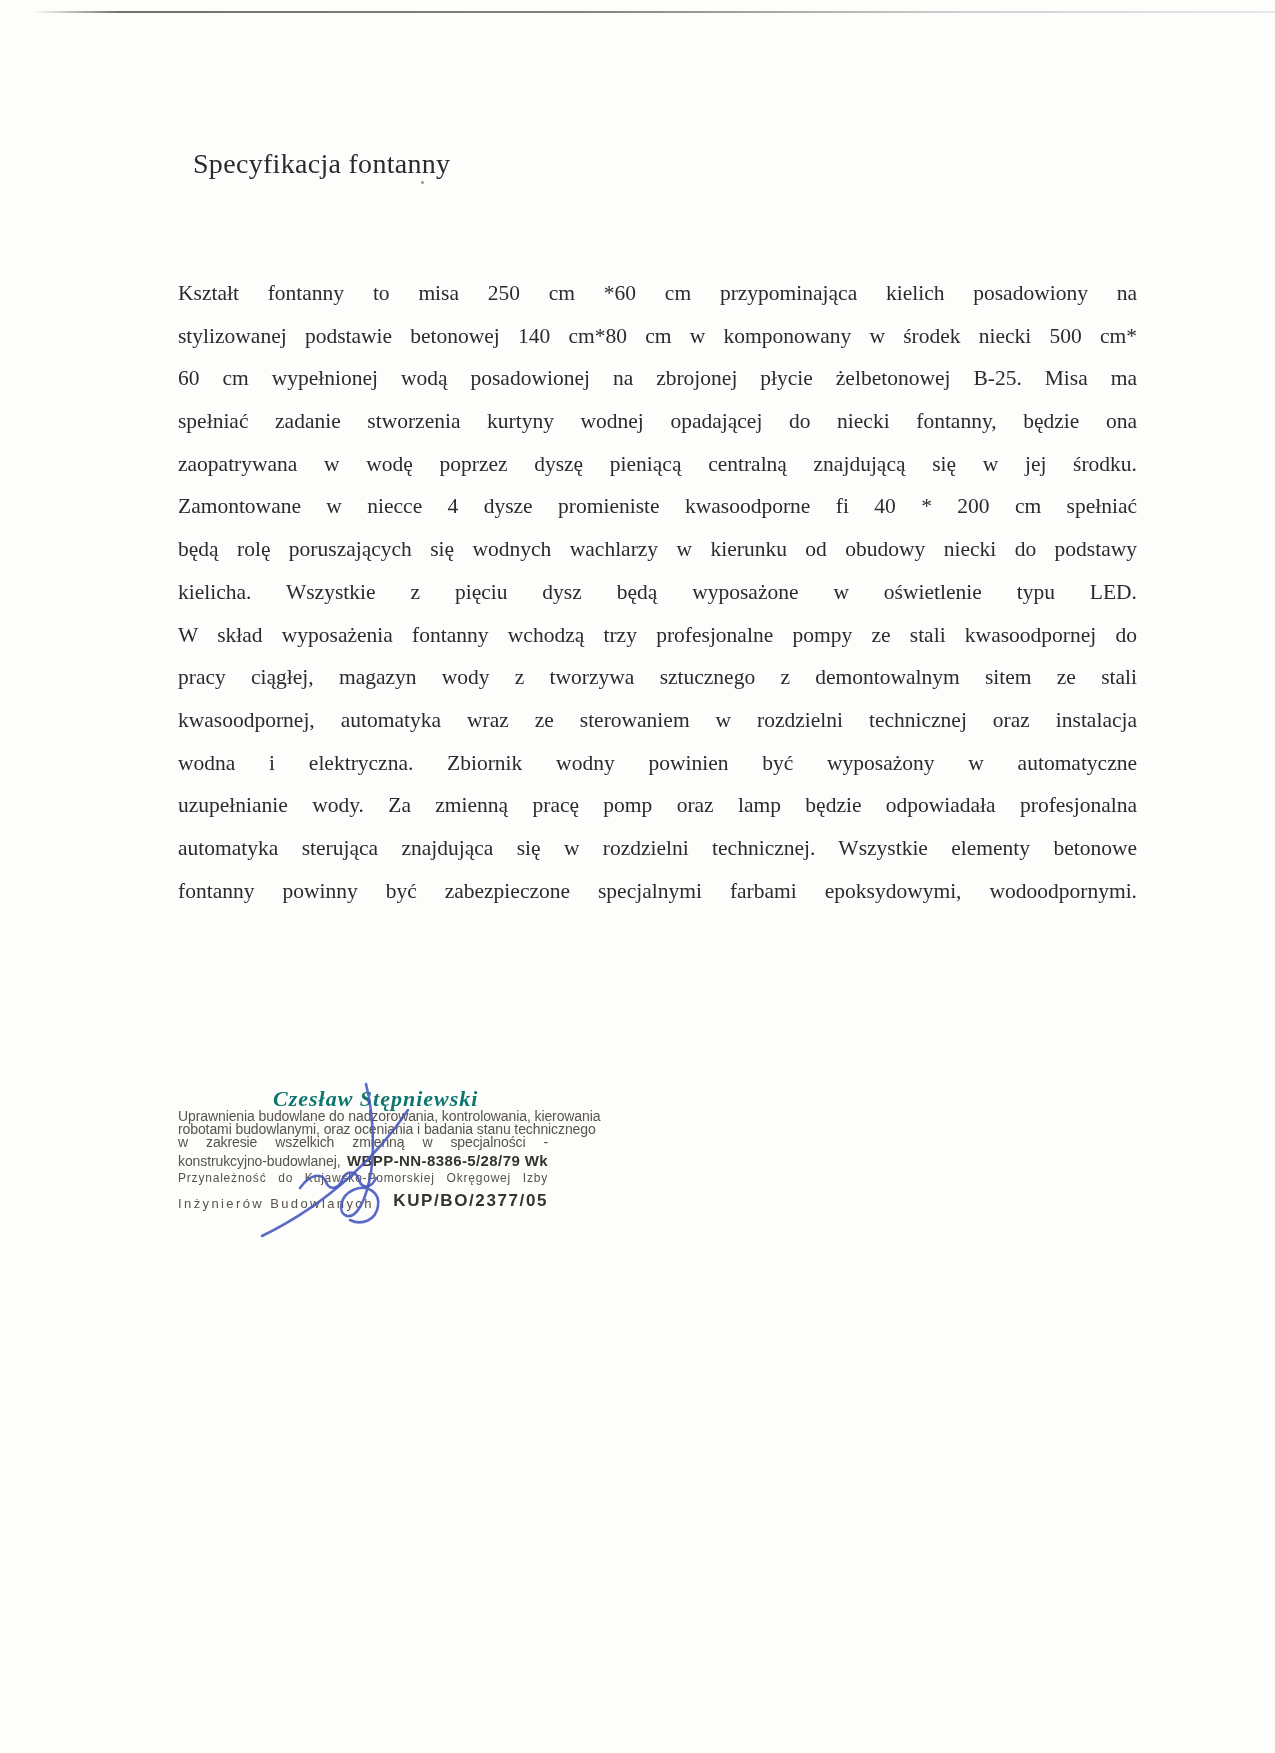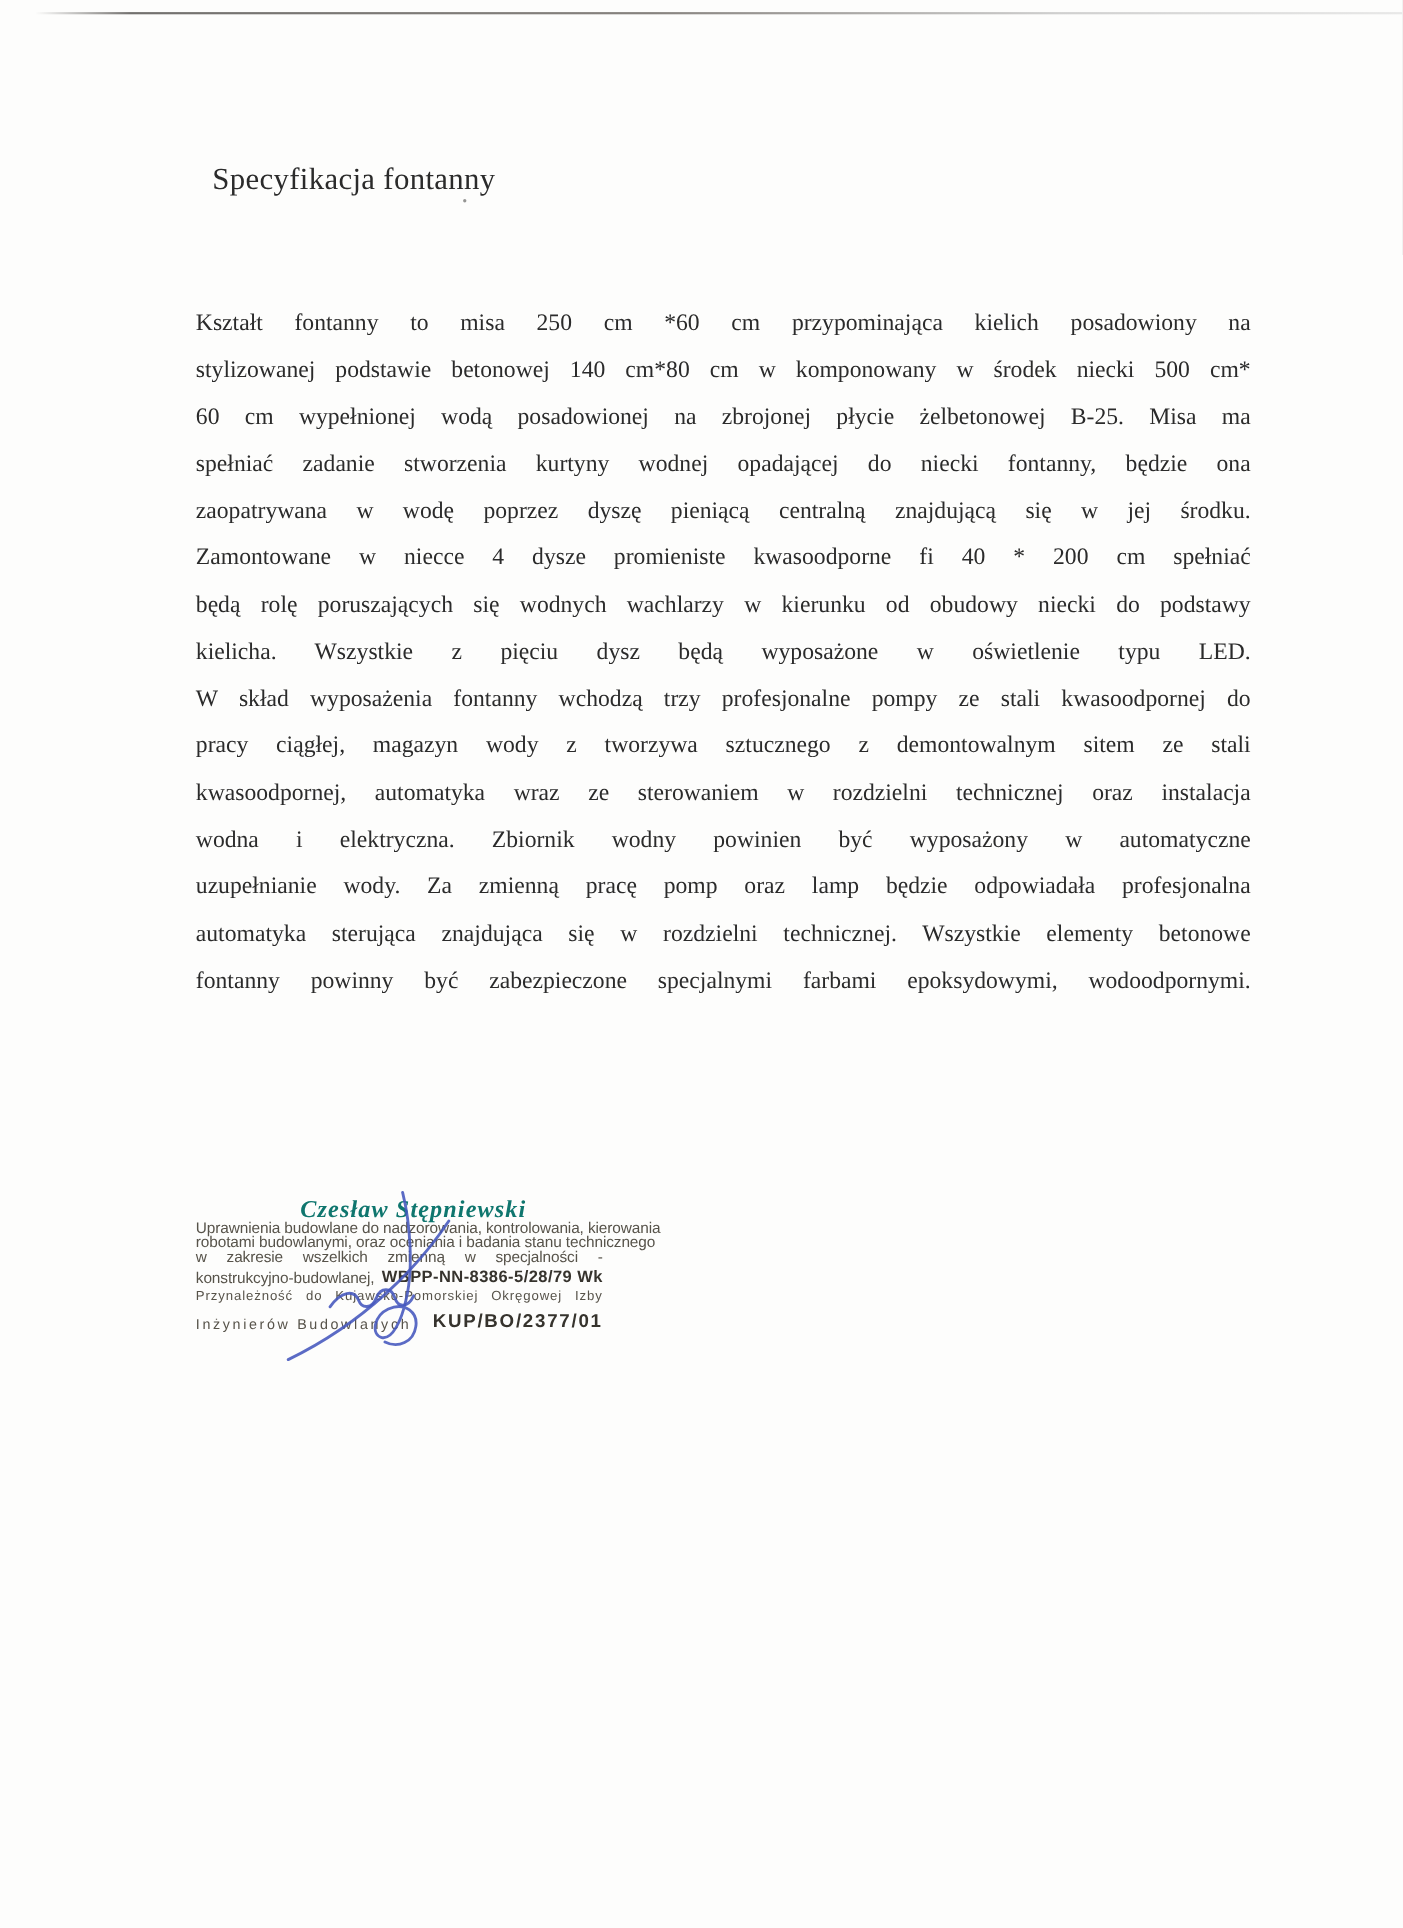--- a/index.html
+++ b/index.html
@@ -132,21 +132,21 @@
     <div class="stamp-small">Uprawnienia budowlane do nadzorowania, kontrolowania, kierowania</div>
     <div class="stamp-small">robotami budowlanymi, oraz oceniania i badania stanu technicznego</div>
     <div class="stamp-small stamp-just">w zakresie wszelkich zmienną w specjalności -</div>
     <div class="stamp-row cert">
       <span class="stamp-small">konstrukcyjno-budowlanej,</span>
       <span class="stamp-ref">WBPP-NN-8386-5/28/79 Wk</span>
     </div>
     <div class="stamp-mem1">Przynależność do Kujawsko-Pomorskiej Okręgowej Izby</div>
     <div class="stamp-row mem">
       <span class="stamp-mem2-label">Inżynierów Budowlanych</span>
-      <span class="stamp-ref2">KUP/BO/2377/01</span>
+      <span class="stamp-ref2">KUP/BO/2377/05</span>
     </div>
   </div>
 
   <svg class="signature-svg" viewBox="0 0 200 180" xmlns="http://www.w3.org/2000/svg">
     <path d="M 136,14
              C 143,42 146,84 139,112
              C 135,130 127,148 117,146
              C 107,143 110,126 123,120
              C 139,113 150,124 148,136
              C 146,150 132,156 120,150"></path>

